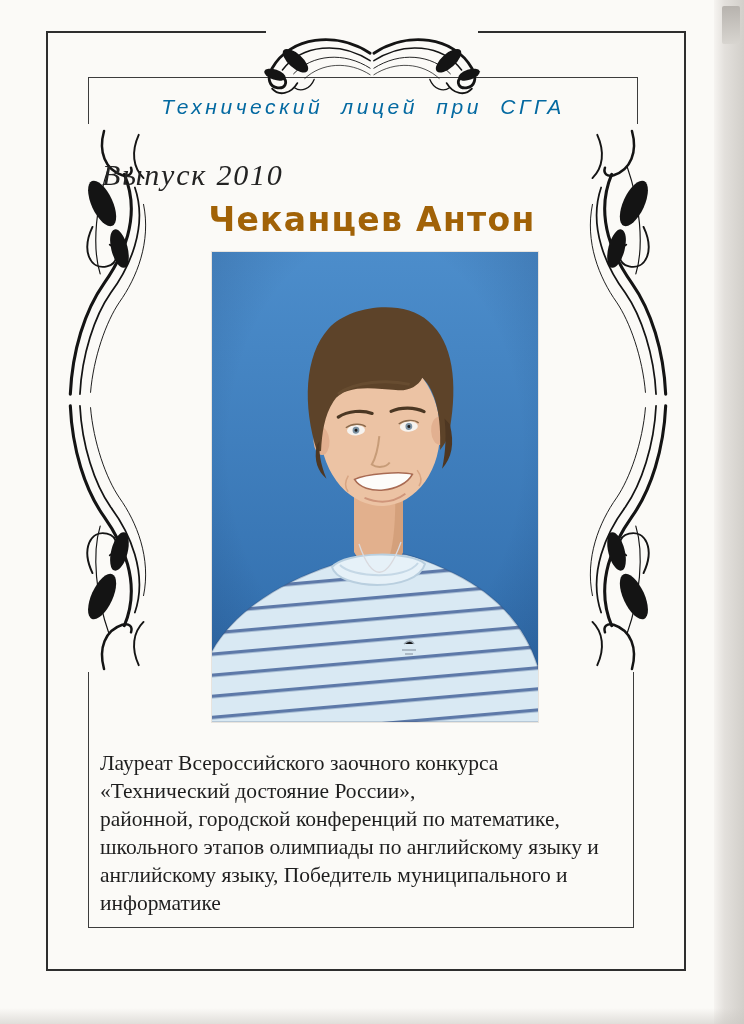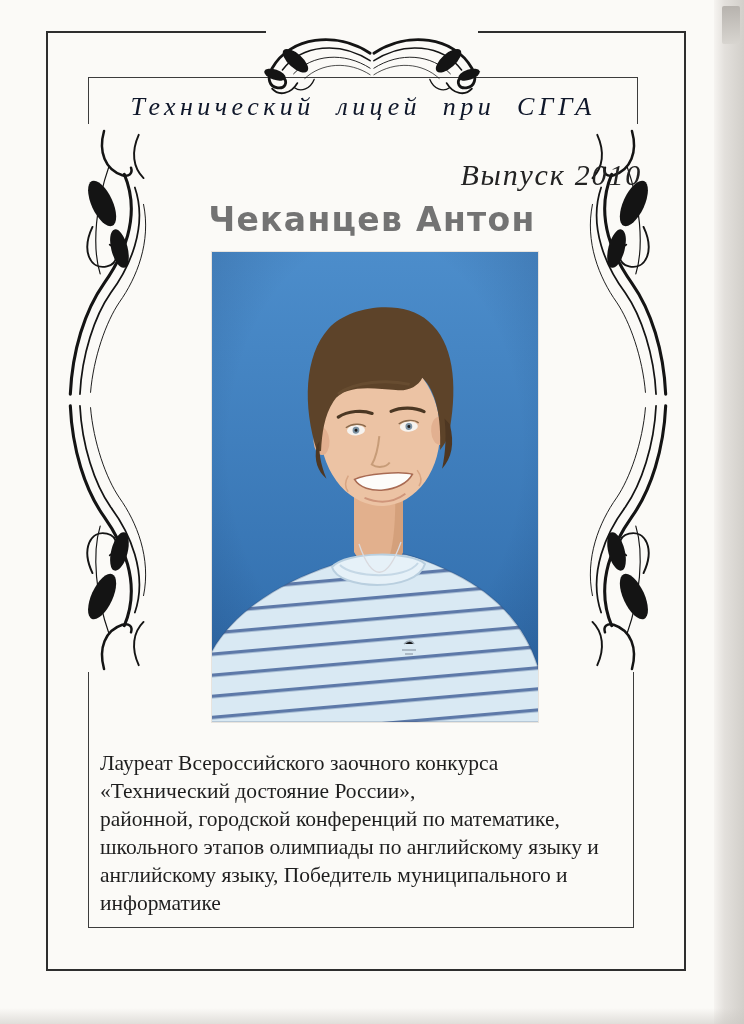--- a/index.html
+++ b/index.html
@@ -32,39 +32,39 @@
     position:absolute;left:266px;top:28px;width:212px;height:11px;
     background:#fbfaf7;
   }
   .title-box{
     position:absolute;left:88px;top:77px;width:550px;height:47px;
     border-top:1.5px solid #3c3c3c;border-left:1.5px solid #3c3c3c;border-right:1.5px solid #3c3c3c;
     box-sizing:border-box;
     display:flex;align-items:center;justify-content:center;
   }
   .school-title{
-    font-family:Liberation Serif, serif;
-    font-style:italic;font-size:26px;letter-spacing:.17em;word-spacing:.42em;
-    color:#0f172a;padding-top:12px;white-space:nowrap;
+    font-family:Liberation Sans, sans-serif;
+    font-style:italic;font-size:21px;letter-spacing:.17em;word-spacing:.42em;
+    color:#0369a1;padding-top:12px;white-space:nowrap;
   }
   .inner-frame-bottom{
     position:absolute;left:88px;top:672px;width:546px;height:256px;
     border-left:1.5px solid #3c3c3c;border-right:1.5px solid #3c3c3c;border-bottom:1.5px solid #3c3c3c;
     box-sizing:border-box;
   }
   
   .edition-label{
-    position:absolute;left:102px;top:158px;width:540px;text-align:right;
+    position:absolute;left:102px;top:158px;width:540px;text-align:left;
     font-family:"Liberation Serif", serif;font-style:italic;
     font-size:30px;letter-spacing:.06em;color:#232323;
   }
   .student-name{
     position:absolute;left:102px;top:200px;width:540px;text-align:center;
     font-family:"DejaVu Sans", sans-serif;font-weight:bold;
-    font-size:33px;letter-spacing:.04em;color:#737373;
+    font-size:33px;letter-spacing:.04em;color:#a16207;
   }
   
   .photo-wrap{
     position:absolute;left:212px;top:252px;width:326px;height:470px;
     box-shadow:0 0 0 1px #e8e4de;
   }
   
   .achievements{
     position:absolute;left:100px;top:749px;width:540px;text-align:left;
     font-family:"Liberation Serif", serif;font-size:21.5px;line-height:28px;color:#1e1e1e;

